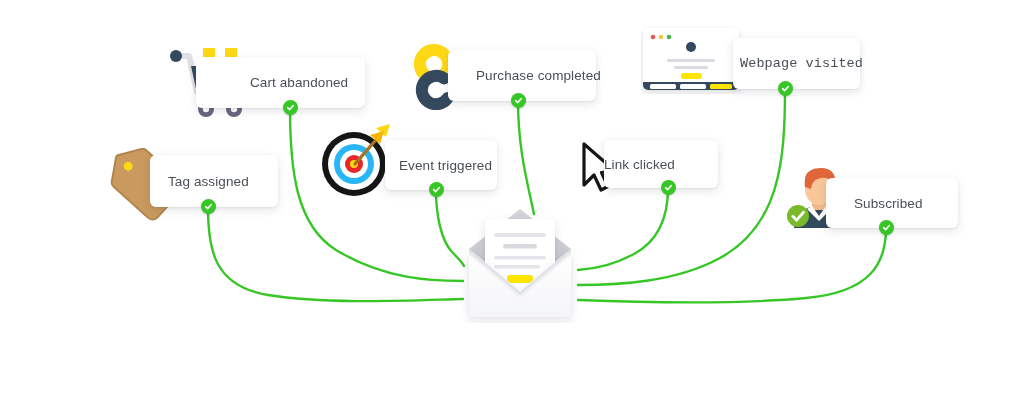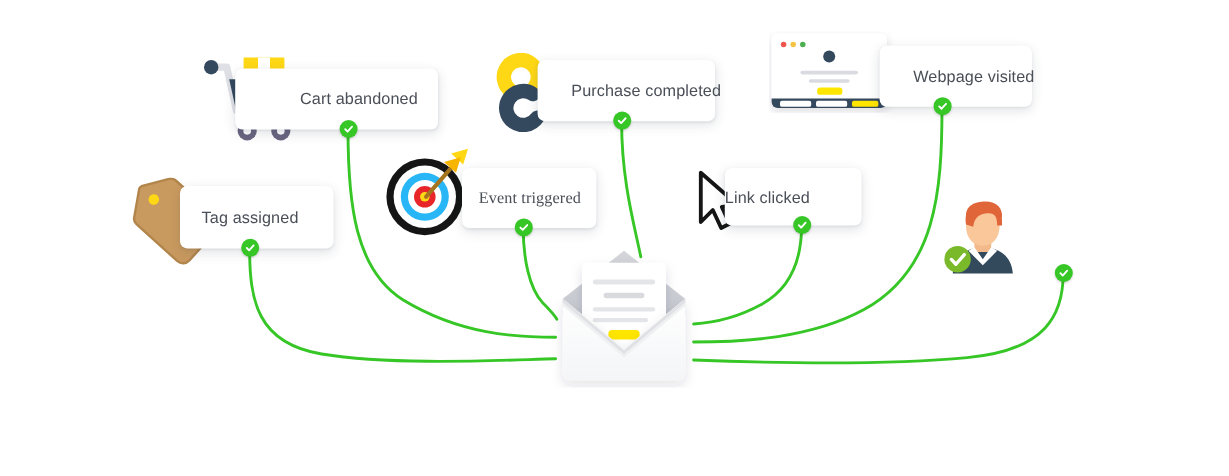--- a/index.html
+++ b/index.html
@@ -165,21 +165,21 @@
       <rect x="26" y="33" width="48" height="3" rx="1.5" fill="#d9dbe0"></rect>
       <rect x="33" y="40" width="34" height="3" rx="1.5" fill="#d9dbe0"></rect>
       <rect x="40" y="47" width="21" height="6" rx="2.4" fill="#ffe600"></rect>
       <path d="M2,56 L98,56 L98,59 a5,5 0 0 1 -5,5 L7,64 a5,5 0 0 1 -5,-5 Z" fill="#34495e"></path>
       <rect x="9" y="58" width="26" height="5" rx="1.6" fill="#ffffff"></rect>
       <rect x="39" y="58" width="26" height="5" rx="1.6" fill="#ffffff"></rect>
       <rect x="69" y="58" width="22" height="5" rx="1.6" fill="#ffe600"></rect>
     </svg>
   </div>
   <div class="card" style="left:733px;top:38px;width:127px;height:51px;">
-    <span class="label" style="margin-left:28px;">Webpage visited</span>
+    <span class="label" style="margin-left:7px;font-family:Liberation Mono, monospace;">Webpage visited</span>
   </div>
   <div class="badge" style="left:778px;top:81px;">
     <svg width="9" height="9" viewBox="0 0 12 12">
         <path d="M2.2,6.2 L4.8,8.8 L9.8,3.4" fill="none" stroke="#fff" stroke-width="2.1" stroke-linecap="round" stroke-linejoin="round"></path>
       </svg>
   </div>
 
   <div class="icon" style="left:95px;top:148px;width:92px;height:82px;">
     <svg width="92" height="82" viewBox="0 0 92 82" xmlns="http://www.w3.org/2000/svg">
       <g transform="rotate(42 45 41)">
@@ -206,21 +206,21 @@
       <circle cx="36" cy="42" r="9" fill="#e8262a"></circle>
       <circle cx="36" cy="42" r="4" fill="#ffd815"></circle>
 
       <path d="M37,42 L63,12" stroke="#a4741f" stroke-width="3.4" stroke-linecap="round"></path>
 
       <path d="M58,6 L72,2 L68,15 Z" fill="#ffd815"></path>
       <path d="M52,13 L66,9 L62,22 Z" fill="#f7b500"></path>
     </svg>
   </div>
   <div class="card" style="left:385px;top:140px;width:112px;height:50px;">
-    <span class="label" style="margin-left:14px;font-family:Liberation Serif, serif;">Event triggered</span>
+    <span class="label" style="margin-left:14px;">Event triggered</span>
   </div>
   <div class="badge" style="left:429px;top:182px;">
     <svg width="9" height="9" viewBox="0 0 12 12">
         <path d="M2.2,6.2 L4.8,8.8 L9.8,3.4" fill="none" stroke="#fff" stroke-width="2.1" stroke-linecap="round" stroke-linejoin="round"></path>
       </svg>
   </div>
 
   <div class="icon" style="left:578px;top:140px;width:48px;height:54px;">
     <svg width="48" height="54" viewBox="0 0 48 54" xmlns="http://www.w3.org/2000/svg">
       <path d="M6,4 L6,45 L16,35 L23,50 L30,46.5 L23.5,32.5 L37,31 Z" fill="#ffffff" stroke="#151515" stroke-width="3.2" stroke-linejoin="round"></path>
@@ -246,19 +246,22 @@
 
       <ellipse cx="33" cy="23" rx="14" ry="16" fill="#f9c79a"></ellipse>
 
       <path d="M19,21 C17,7 26,3 34,3 C44,3 50,9 49,22 L45,22 C45,13 42,11 35,12 C29,13 26,16 25,23 Z" fill="#e0663a"></path>
       <path d="M19,14 C19,5 27,2 35,2 C45,2 50,8 49,16 C45,8 38,7 31,9 C25,11 21,12 19,14 Z" fill="#e0663a"></path>
 
       <circle cx="12" cy="50" r="11" fill="#7ab929"></circle>
       <path d="M6.8,50.2 L10.6,54.2 L17.6,46.2" fill="none" stroke="#ffffff" stroke-width="2.8" stroke-linecap="round" stroke-linejoin="round"></path>
     </svg>
   </div>
+  <div class="card" style="left:826px;top:178px;width:132px;height:50px;">
+    <span class="label" style="margin-left:28px;">Subscribed</span>
+  </div>
   <div class="badge" style="left:879px;top:220px;">
     <svg width="9" height="9" viewBox="0 0 12 12">
         <path d="M2.2,6.2 L4.8,8.8 L9.8,3.4" fill="none" stroke="#fff" stroke-width="2.1" stroke-linecap="round" stroke-linejoin="round"></path>
       </svg>
   </div>
 
 </div>
 
 </body></html>

